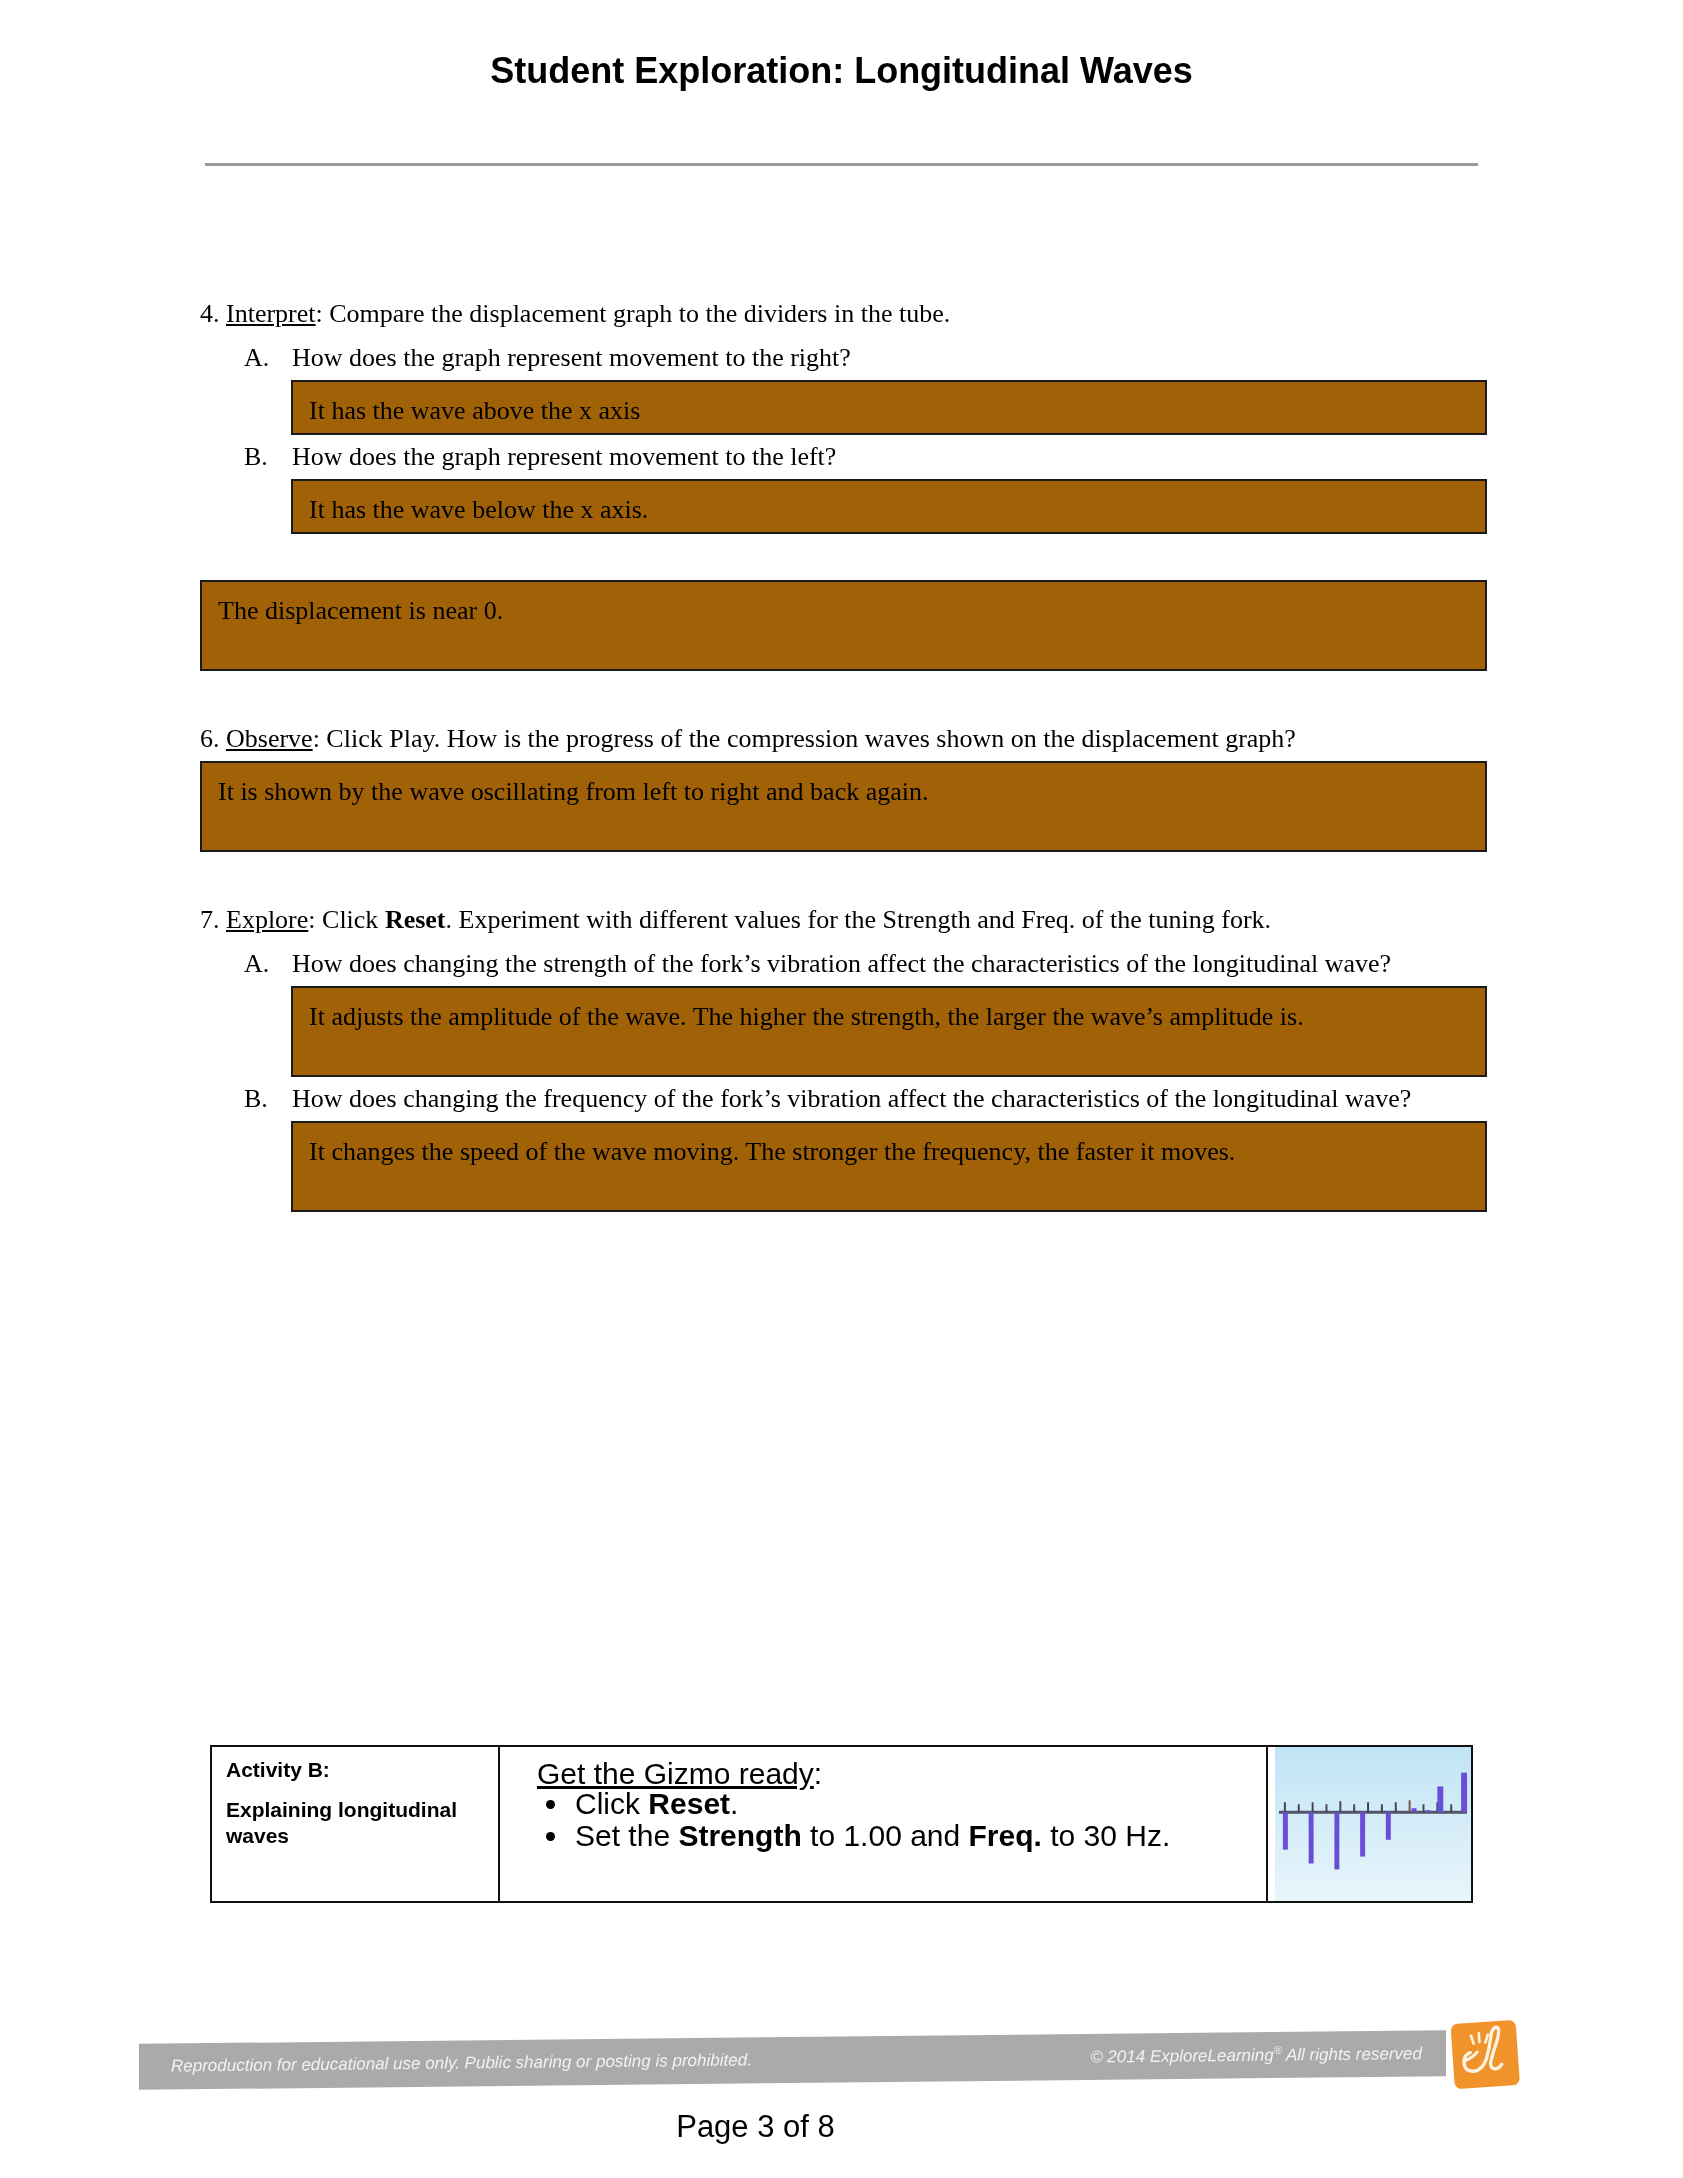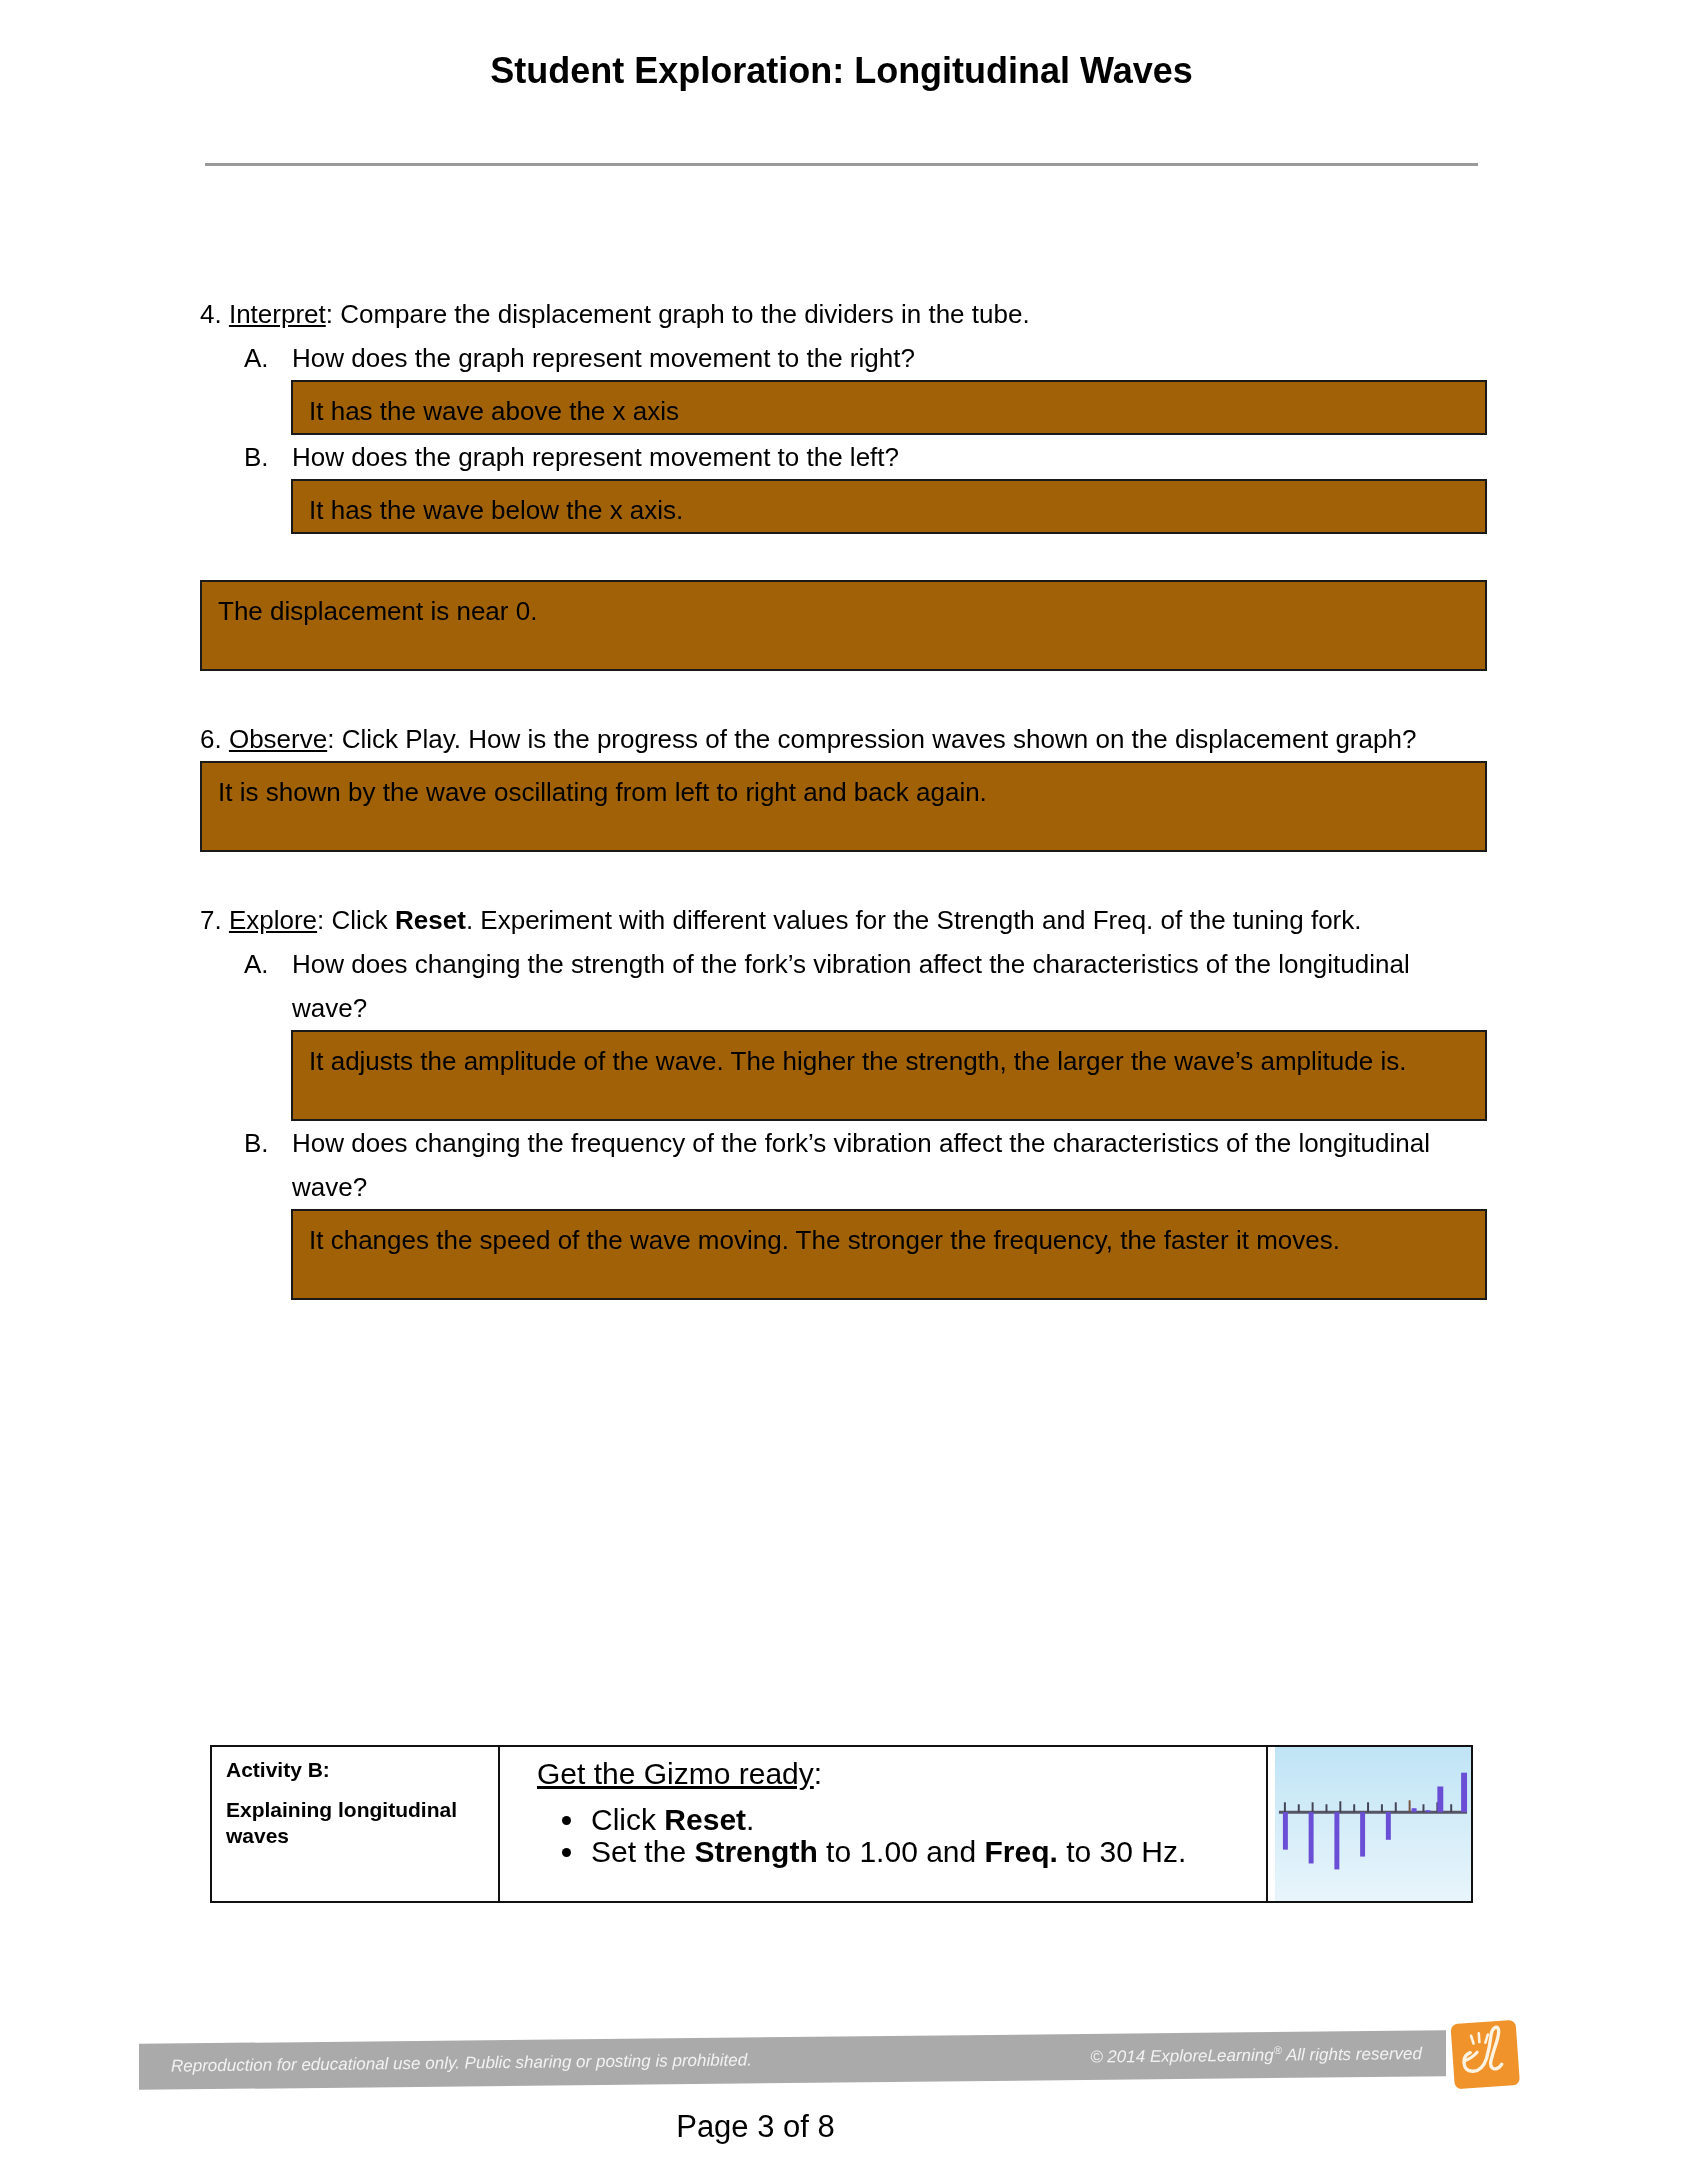--- a/index.html
+++ b/index.html
@@ -43,20 +43,21 @@
     height: 3px;
     background: #9a9a9a;
   }
 
   
   .body-area {
     position: absolute;
     top: 292px;
     left: 200px;
     width: 1287px;
+    font-family: Liberation Serif, serif;
   }
 
   .q-line {
     font-size: 26px;
     line-height: 44px;
     margin: 0;
     text-indent: 0;
   }
 
   .u { text-decoration: underline; }
@@ -127,21 +128,21 @@
     box-sizing: border-box;
     padding: 12px 0 0 30px;
     font-size: 30px;
     line-height: 30px;
   }
   .ready-label {
     text-decoration: underline;
     margin-bottom: 8px;
   }
   .act-list {
-    margin: 16px;
+    margin: 0;
     padding-left: 34px;
     list-style: disc;
   }
   .act-list li {
     margin-bottom: 2px;
     padding-left: 4px;
   }
   .act-col-3 {
     width: 196px;
     flex: 0 0 196px;

